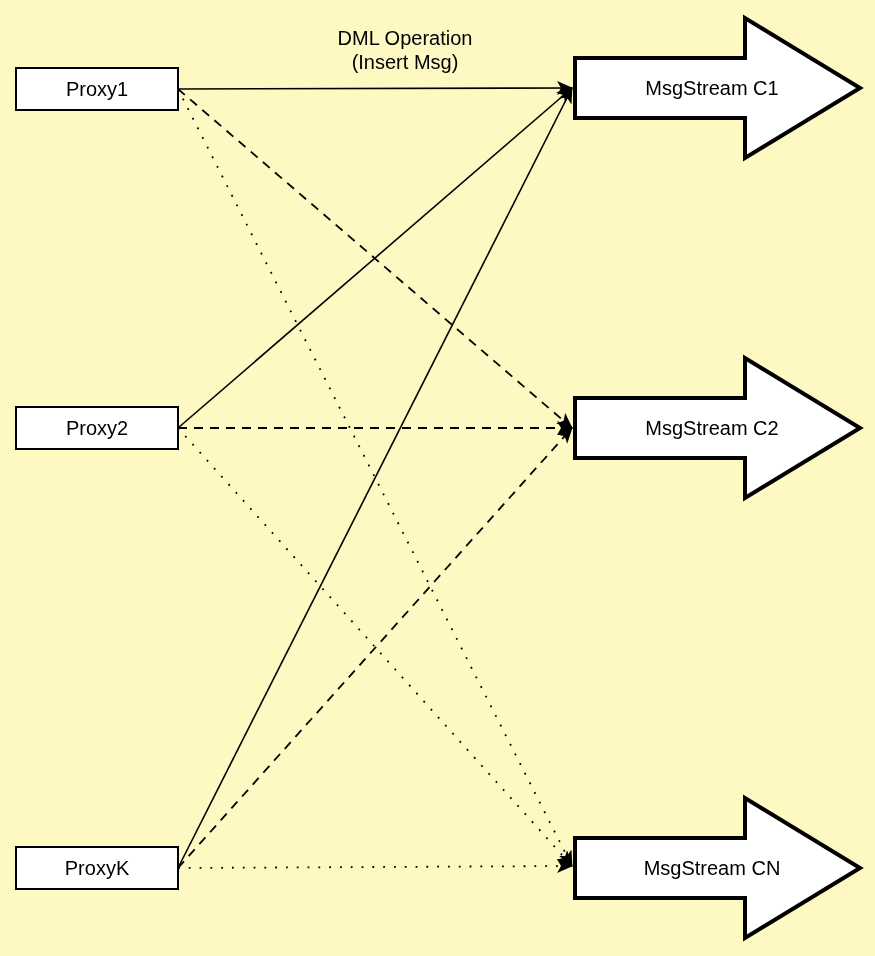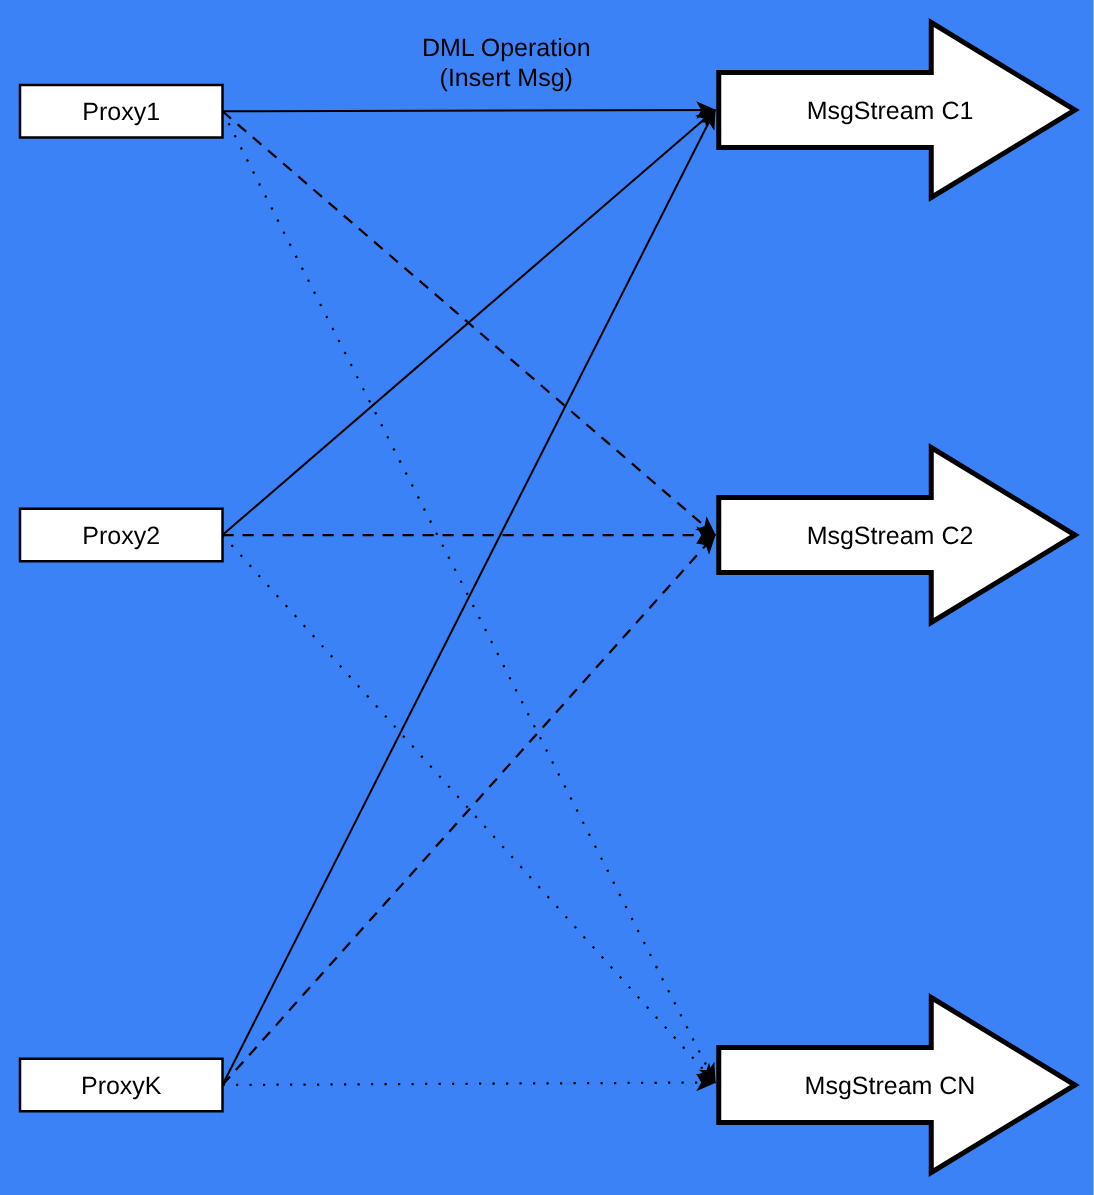--- a/index.html
+++ b/index.html
@@ -1,20 +1,20 @@
 <!DOCTYPE html>
 <html><head>
 <meta charset="utf-8">
 <style>
   html, body { margin: 0; padding: 0; background: #ffffff; }
   .stage {
     position: relative;
     width: 875px;
     height: 956px;
-    background: #3b82f6;
+    background: #fef9c3;
     font-family: "Liberation Sans", "DejaVu Sans", sans-serif;
     overflow: hidden;
   }
   svg { display: block; }
   .diagram-text {
     font-family: "Liberation Sans", "DejaVu Sans", sans-serif;
     font-size: 20px;
     fill: #000000;
   }
   .node-rect { fill: #ffffff; stroke: #000000; stroke-width: 2; }

